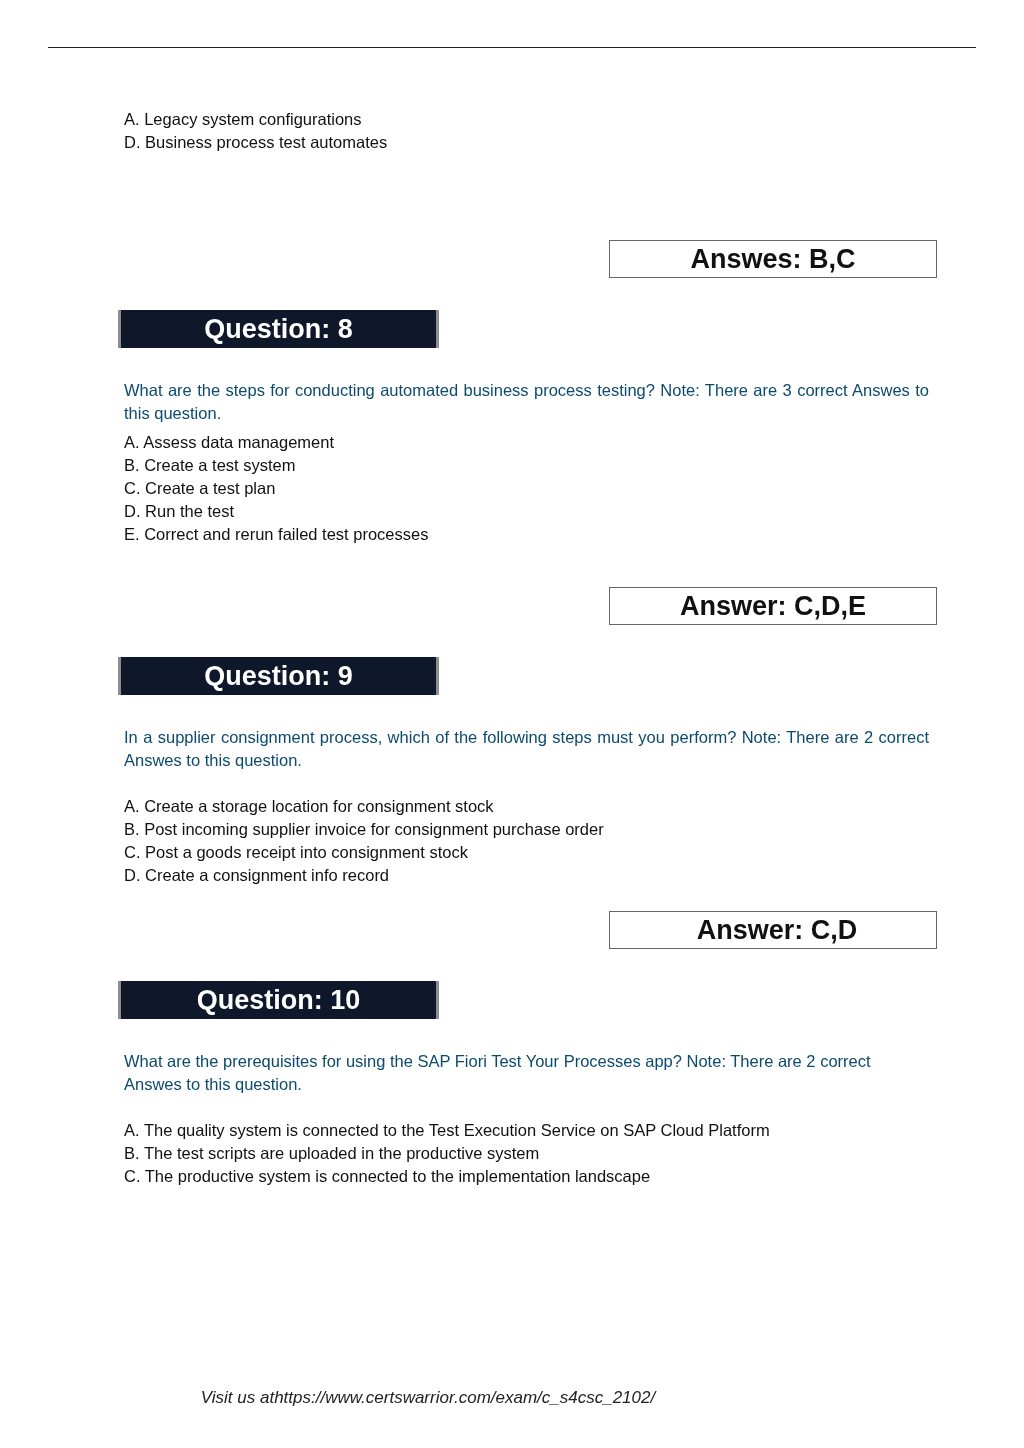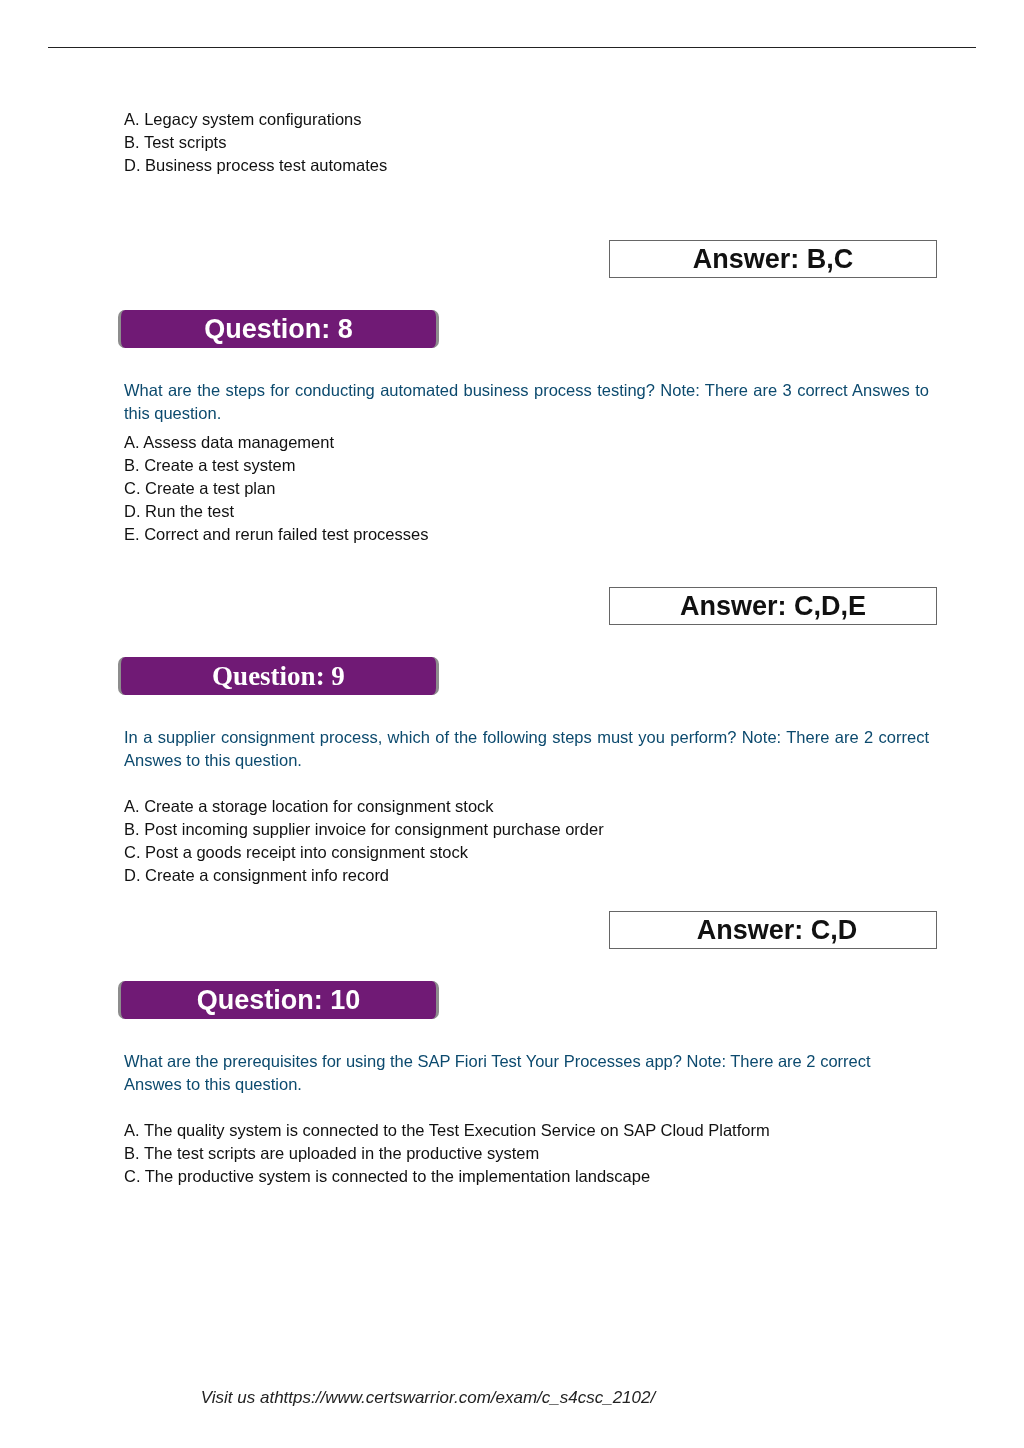--- a/index.html
+++ b/index.html
@@ -9,51 +9,50 @@
               border-top: 1.5px solid #222; }
   .block { position: absolute; left: 124px; width: 805px; }
   .opts { font-size: 16.5px; line-height: 23px; color: #111; }
   .opt { white-space: nowrap; }
   .stem { font-size: 16.5px; line-height: 23px; text-align: justify; color: #0c4a6e; }
   .answer { position: absolute; left: 609px; width: 328px; height: 38px;
             border: 1px solid #666; box-sizing: border-box; background: #fff;
             display: flex; align-items: center; justify-content: center;
             font-size: 27px; font-weight: bold; color: #111; }
   .qhead { position: absolute; left: 118px; width: 321px; height: 38px;
-           background: #701a75; box-sizing: border-box;
+           background: #0f172a; box-sizing: border-box;
            border-left: 3px solid #8d8d8d; border-right: 3px solid #8d8d8d;
            display: flex; align-items: center; justify-content: center;
-           color: #fff; font-size: 27px; font-weight: bold; border-radius: 7px; }
+           color: #fff; font-size: 27px; font-weight: bold; }
   .footer { position: absolute; left: 0; width: 856px; top: 1388px; text-align: center;
             font-style: italic; font-size: 17px; color: #222; }
 </style>
 </head>
 <body>
 
 <div class="top-rule"></div>
 
 <div class="block opts" style="top:108px;">
   <div class="opt">A. Legacy system configurations</div>
-  <div class="opt">B. Test scripts</div>
   <div class="opt">D. Business process test automates</div>
 </div>
-<div class="answer" style="top:240px;">Answer: B,C</div>
+<div class="answer" style="top:240px;">Answes: B,C</div>
 
 <div class="qhead" style="top:310px;">Question: 8</div>
 <div class="block stem" style="top:379px;">What are the steps for conducting automated business process testing? Note: There are 3 correct Answes to this question.</div>
 <div class="block opts" style="top:431px;">
   <div class="opt">A. Assess data management</div>
   <div class="opt">B. Create a test system</div>
   <div class="opt">C. Create a test plan</div>
   <div class="opt">D. Run the test</div>
   <div class="opt">E. Correct and rerun failed test processes</div>
 </div>
 <div class="answer" style="top:587px;">Answer: C,D,E</div>
 
-<div class="qhead" style="top:657px;font-family:Liberation Serif, serif;">Question: 9</div>
+<div class="qhead" style="top:657px;">Question: 9</div>
 <div class="block stem" style="top:726px;">In a supplier consignment process, which of the following steps must you perform? Note: There are 2 correct  Answes to this question.</div>
 <div class="block opts" style="top:795px;">
   <div class="opt">A. Create a storage location for consignment stock</div>
   <div class="opt">B. Post incoming supplier invoice for consignment purchase order</div>
   <div class="opt">C. Post a goods receipt into consignment stock</div>
   <div class="opt">D. Create a consignment info record</div>
 </div>
 <div class="answer" style="top:911px;padding-left:8px;">Answer: C,D</div>
 
 <div class="qhead" style="top:981px;">Question: 10</div>

